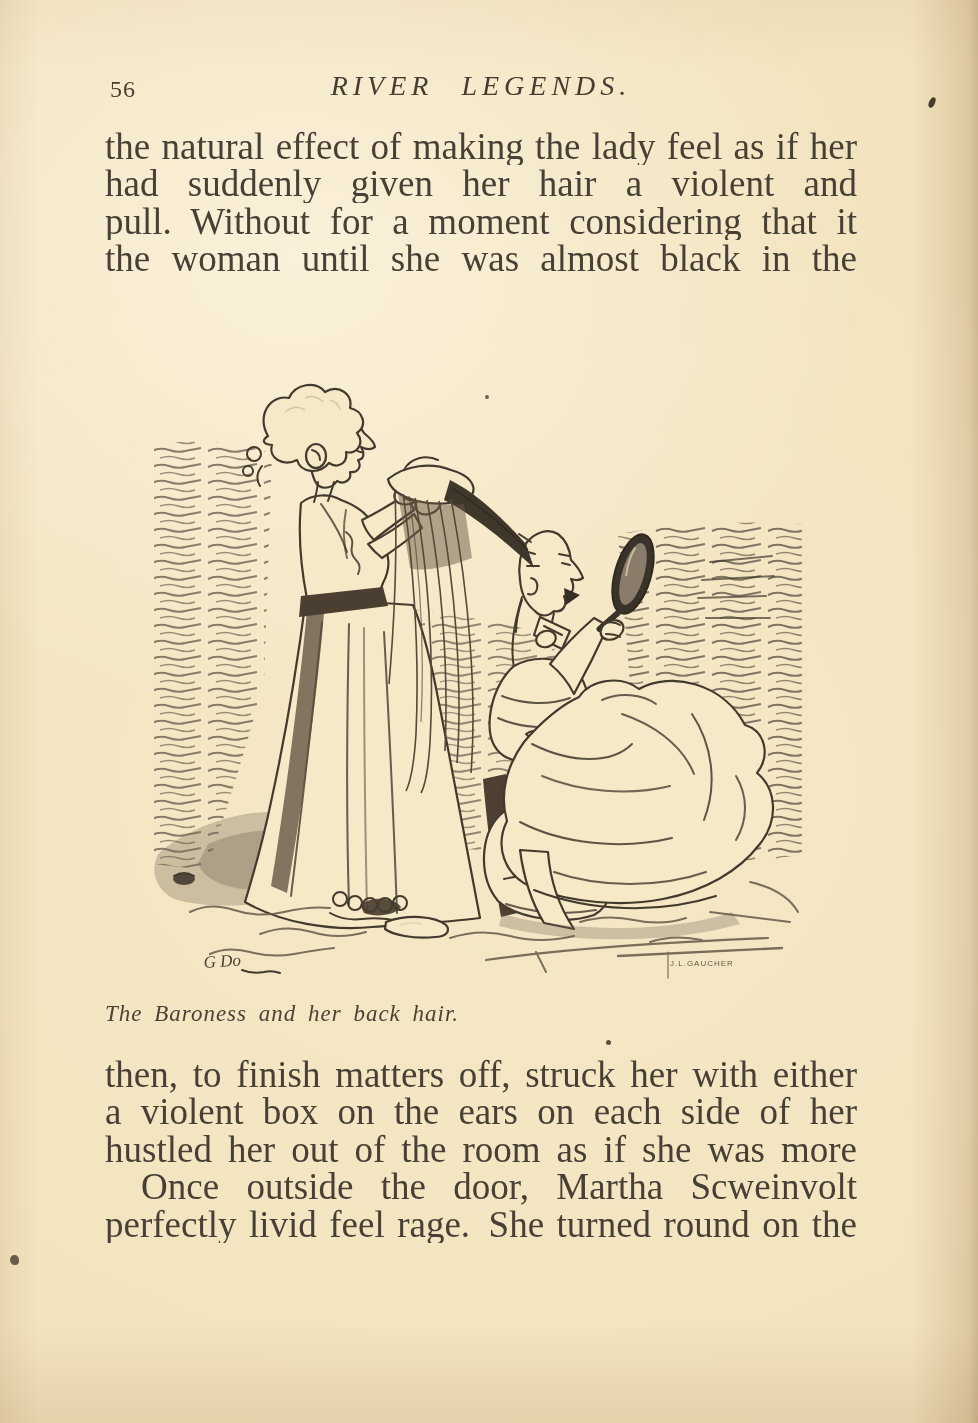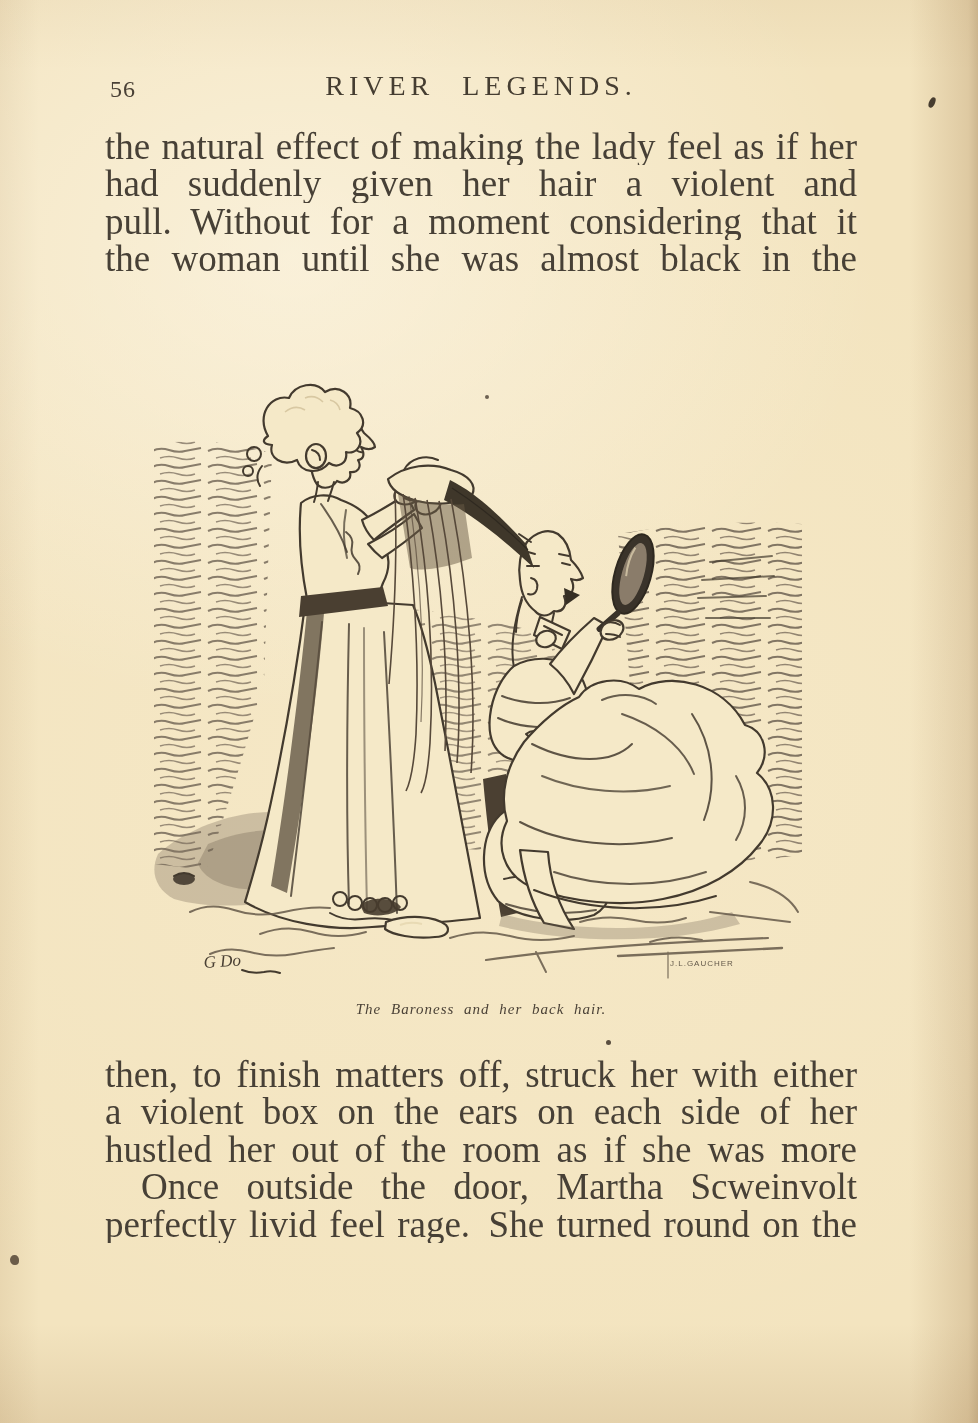--- a/index.html
+++ b/index.html
@@ -16,37 +16,37 @@
       linear-gradient(to right, rgba(140,96,46,.10), rgba(140,96,46,0) 4%, rgba(140,96,46,0) 93%, rgba(140,96,46,.20) 99%, rgba(120,80,36,.30)),
       linear-gradient(to bottom, rgba(140,96,46,.05), rgba(140,96,46,0) 5%, rgba(140,96,46,0) 93%, rgba(140,96,46,.14)),
       #f3e4bf;
   }
   .pagenum{
     position:absolute;left:104px;top:76px;
     font-size:24px;color:#4a4136;letter-spacing:1px;margin-left:6px;
   }
   .running-title{
     position:absolute;left:105px;top:70px;width:752px;text-align:center;
-    font-size:28px;color:#453d31;
+    font-style:italic;font-size:28px;color:#453d31;
     letter-spacing:5px;word-spacing:16px;
   }
   .textblock{
     position:absolute;left:105px;width:752px;
     font-size:37px;line-height:37.4px;color:#474036;word-spacing:2px;
   }
   #block1{top:128px;}
   #block2{top:1056px;}
   .line{height:37.4px;overflow:hidden;}
   .jl{text-align:justify;}
   .jl::after{content:"";display:inline-block;width:100%;height:0;}
   .pe{text-align:left;}
   .indent{padding-left:36px;}
   .caption{
-    position:absolute;left:105px;top:1001px;width:752px;text-align:center;
-    font-style:italic;font-size:15px;color:#4b4237;
+    position:absolute;left:105px;top:1001px;width:752px;
+    font-style:italic;font-size:23px;color:#4b4237;
     letter-spacing:1px;word-spacing:5px;
   }
   .illus{position:absolute;left:150px;top:382px;width:655px;height:610px;}
   .speck{position:absolute;background:#473d2f;border-radius:60% 40% 55% 45%;}
   #speck-top-right{left:929px;top:97px;width:6px;height:11px;transform:rotate(18deg);}
   #speck-left-edge{left:10px;top:1255px;width:9px;height:10px;border-radius:50% 50% 45% 55%;background:#6b5c49;}
   #speck-caption{left:606px;top:1040px;width:5px;height:5px;border-radius:50%;background:#5a4e3f;}
   svg .ln{fill:none;stroke:#433a2e;stroke-width:2;stroke-linecap:round;stroke-linejoin:round;}
   svg .fg{fill:#f5e9c8;stroke:#433a2e;stroke-width:2.2;stroke-linecap:round;stroke-linejoin:round;}
 </style>

